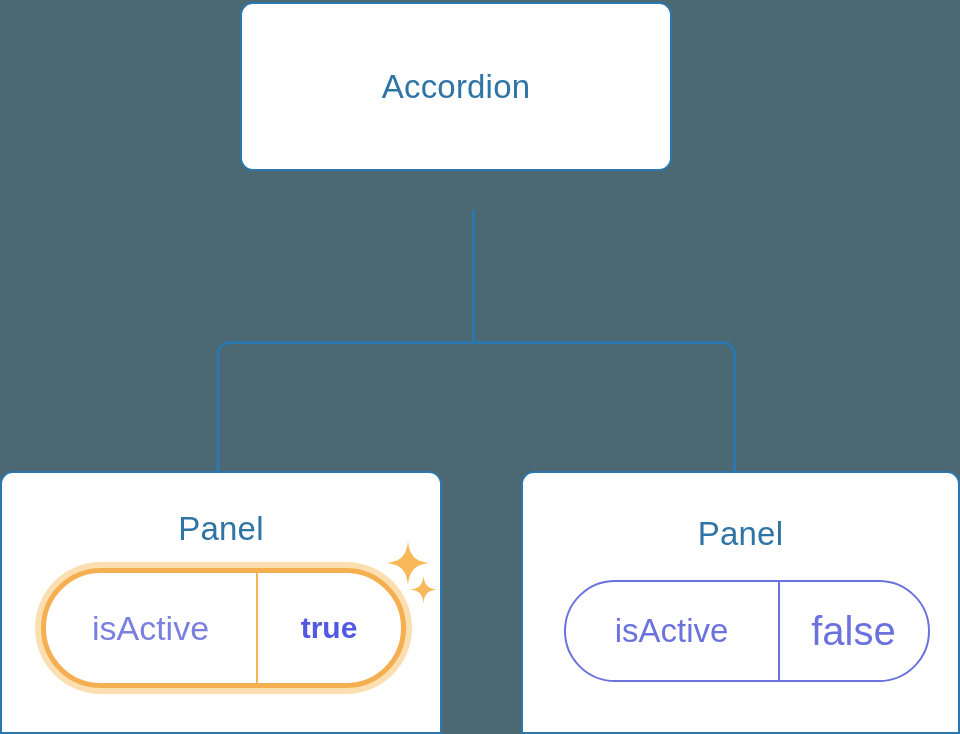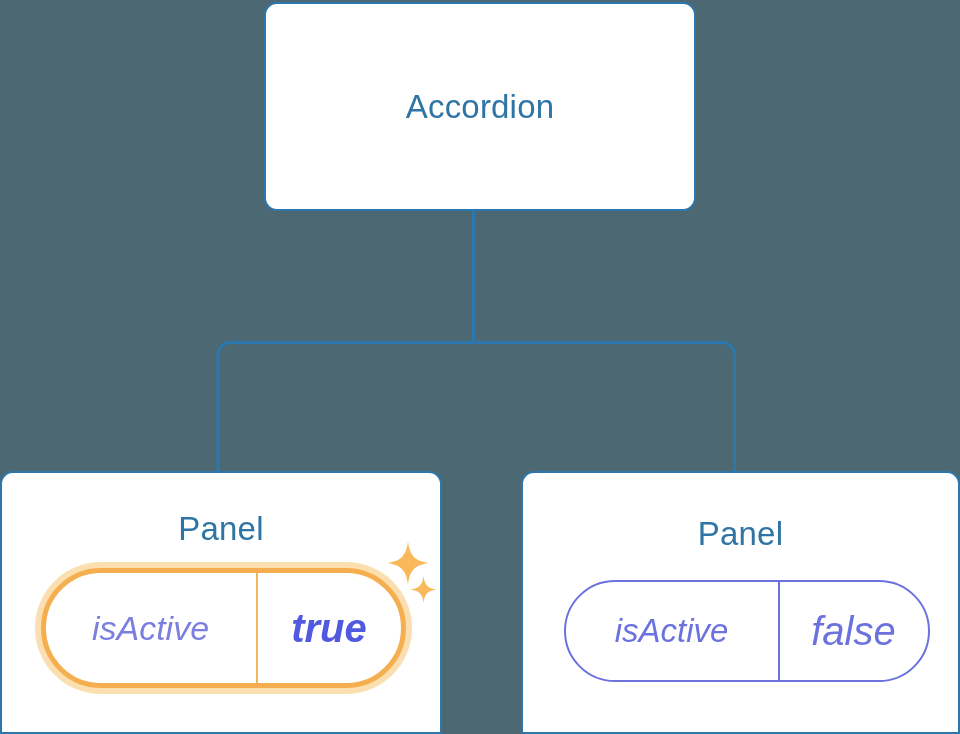--- a/index.html
+++ b/index.html
@@ -45,24 +45,24 @@
     color: #2E74A4;
     font-size: 33px;
     line-height: 1;
     font-weight: 400;
     letter-spacing: 0.2px;
     white-space: nowrap;
   }
 
   
   #node-accordion {
-    left: 264px;
+    left: 240px;
     top: 2px;
     width: 432px;
-    height: 209px;
+    height: 169px;
     justify-content: center;
   }
 
   
   #node-panel-left {
     left: 0px;
     top: 471px;
     width: 442px;
     height: 263px;
     border-bottom-left-radius: 0;
@@ -84,21 +84,20 @@
     position: relative;
     display: flex;
     align-items: center;
   }
   .pill {
     display: flex;
     align-items: stretch;
     box-sizing: border-box;
     background: #FFFFFF;
     overflow: hidden;
-    font-style: italic;
   }
   .pill-key, .pill-val {
     display: flex;
     align-items: center;
     justify-content: center;
     white-space: nowrap;
     box-sizing: border-box;
   }
 
   
@@ -127,21 +126,21 @@
     box-shadow: 0 0 0 6px #FBDFB0;
   }
   .pill.highlight .pill-key {
     width: 212px;
     font-size: 34px;
     color: #7B7FE0;
     border-right: 2.2px solid #F3B45F;
   }
   .pill.highlight .pill-val {
     width: 143px;
-    font-size: 40px;
+    font-size: 30px;
     font-weight: bold;
     color: #5159E0;
   }
 
   #pill-left-wrap { margin-top: 23px; margin-left: 4px; }
   #pill-right-wrap { margin-top: 30px; margin-left: 12px; }
 
   
   .sparkle {
     position: absolute;

